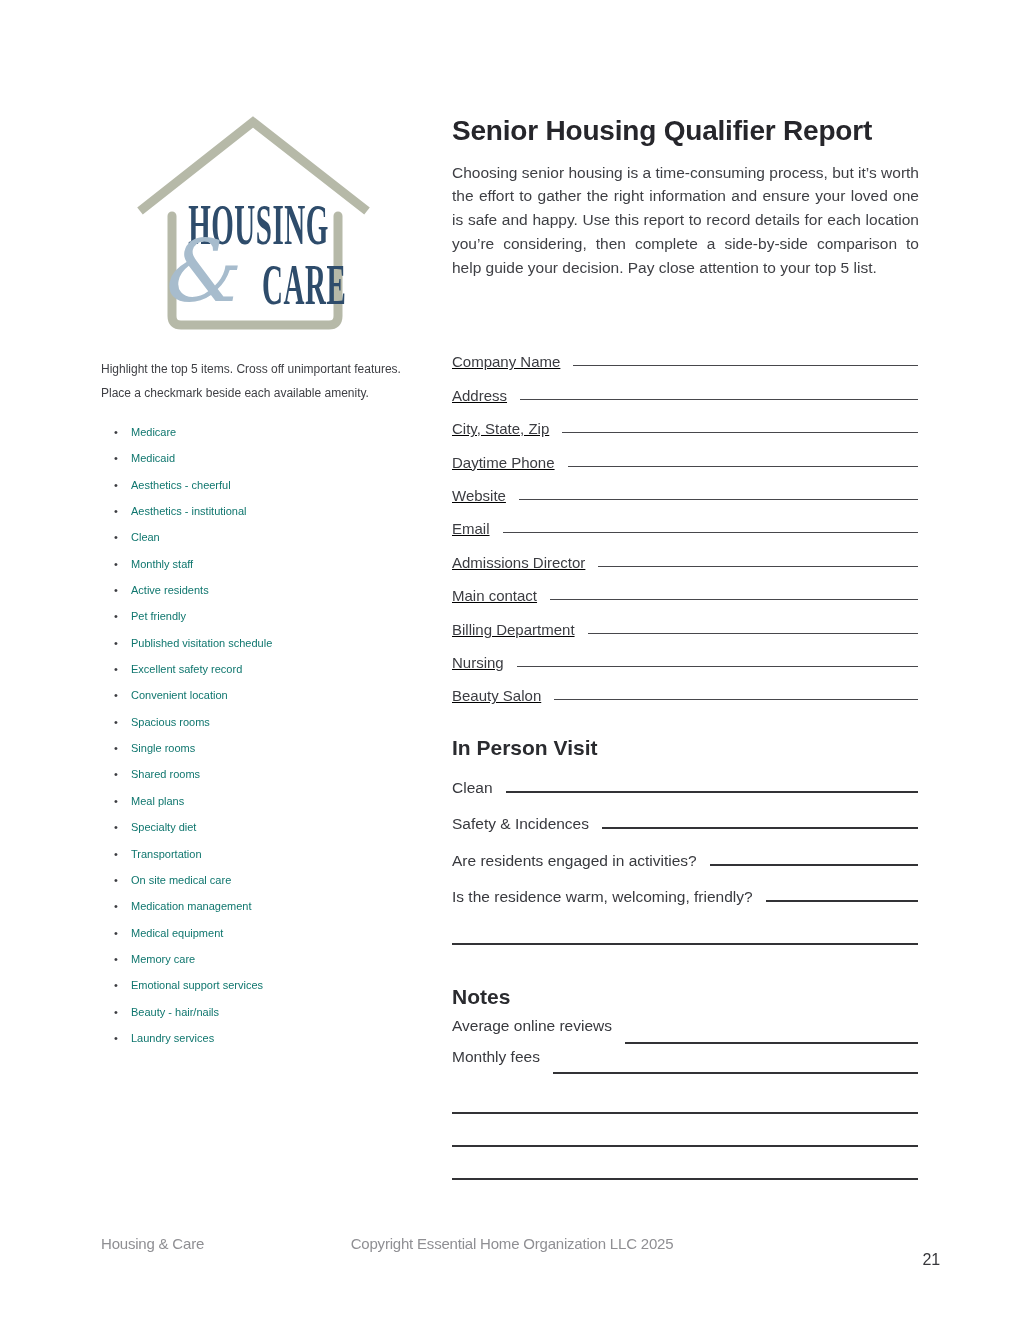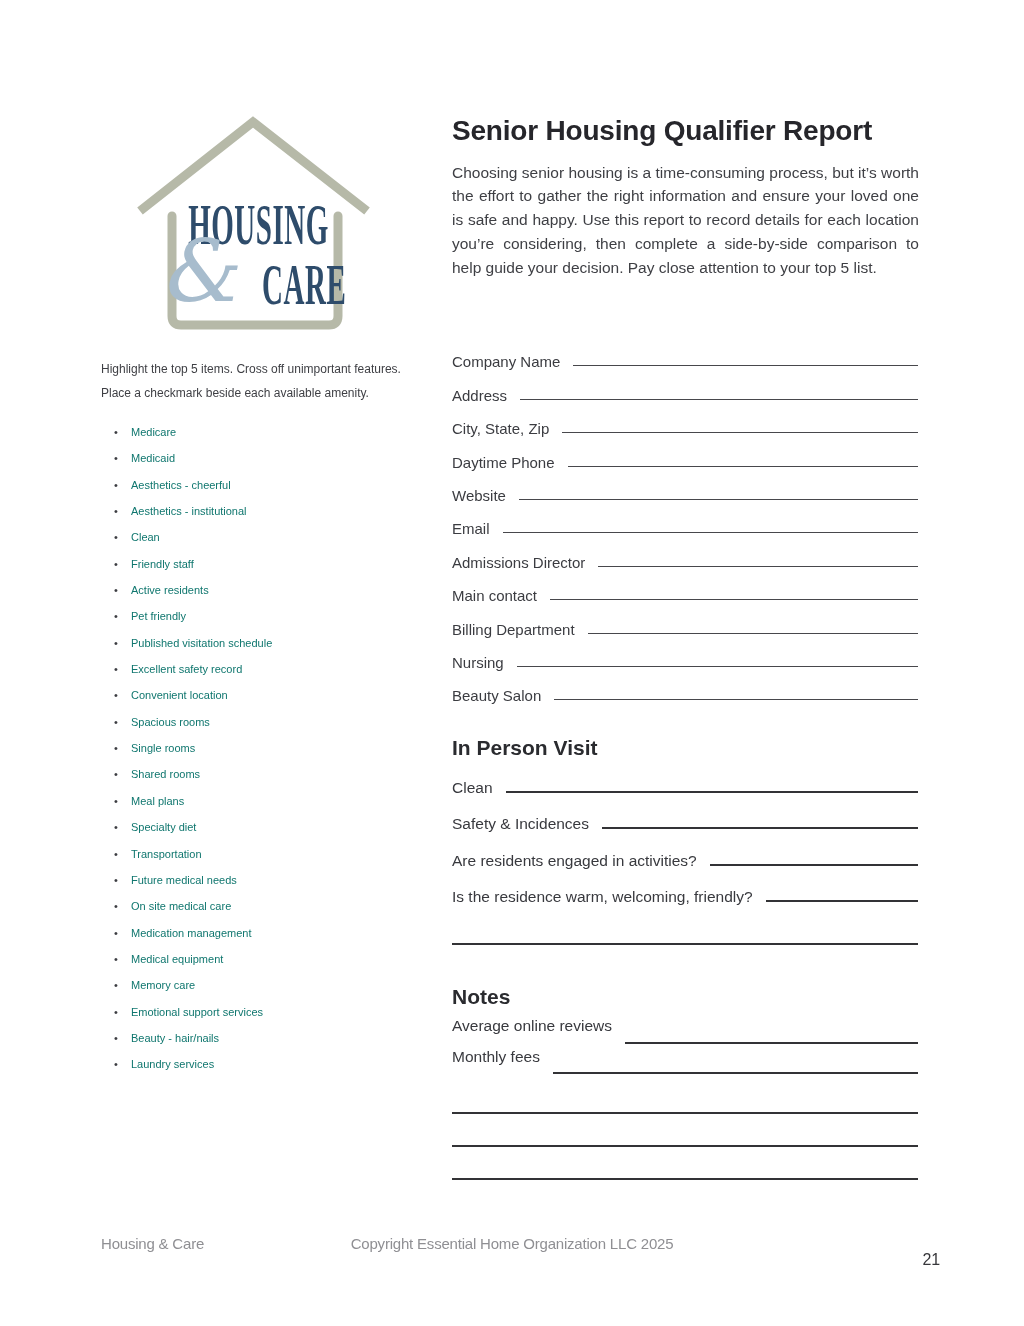--- a/index.html
+++ b/index.html
@@ -78,21 +78,21 @@
   }
   .amenities li::before {
     content: "\2022";
     position: absolute; left: 13px; top: 0;
     color: #3b3c41;
   }
 
   
   .form-col { position: absolute; left: 452px; top: 337px; width: 466px; }
 
-  .frow { display: flex; align-items: flex-end; height: 33.4px; }
+  .frow { display: flex; align-items: flex-end; height: 33.4px; text-decoration: underline; }
   .frow .lbl { font-size: 15px; color: #3b3c41; white-space: nowrap; }
   .frow .fline { flex: 1; margin-left: 13px; margin-bottom: 4px; border-bottom: 1px solid #48484c; }
 
   .sec-heading { font-size: 21px; font-weight: 700; color: #2a2b2f; }
   .sec-heading.visit { margin-top: 32px; }
   .sec-heading.notes { margin-top: 40px; }
 
   .frow2 { display: flex; align-items: flex-end; height: 36.5px; }
   .frow2 .lbl { font-size: 15.5px; color: #38393e; white-space: nowrap; }
   .frow2 .fline { flex: 1; margin-left: 13px; margin-bottom: 4px; border-bottom: 2px solid #333336; }
@@ -143,21 +143,21 @@
         <li>Medicare</li>
 
         <li>Medicaid</li>
 
         <li>Aesthetics - cheerful</li>
 
         <li>Aesthetics - institutional</li>
 
         <li>Clean</li>
 
-        <li>Friendly staff</li>
+        <li>Monthly staff</li>
 
         <li>Active residents</li>
 
 
         <li>Pet friendly</li>
 
         <li>Published visitation schedule</li>
 
         <li>Excellent safety record</li>
 
@@ -169,21 +169,20 @@
 
         <li>Shared rooms</li>
 
         <li>Meal plans</li>
 
         <li>Specialty diet</li>
 
         <li>Transportation</li>
 
 
-        <li>Future medical needs</li>
 
         <li>On site medical care</li>
 
         <li>Medication management</li>
 
         <li>Medical equipment</li>
 
         <li>Memory care</li>
 
         <li>Emotional support services</li>

